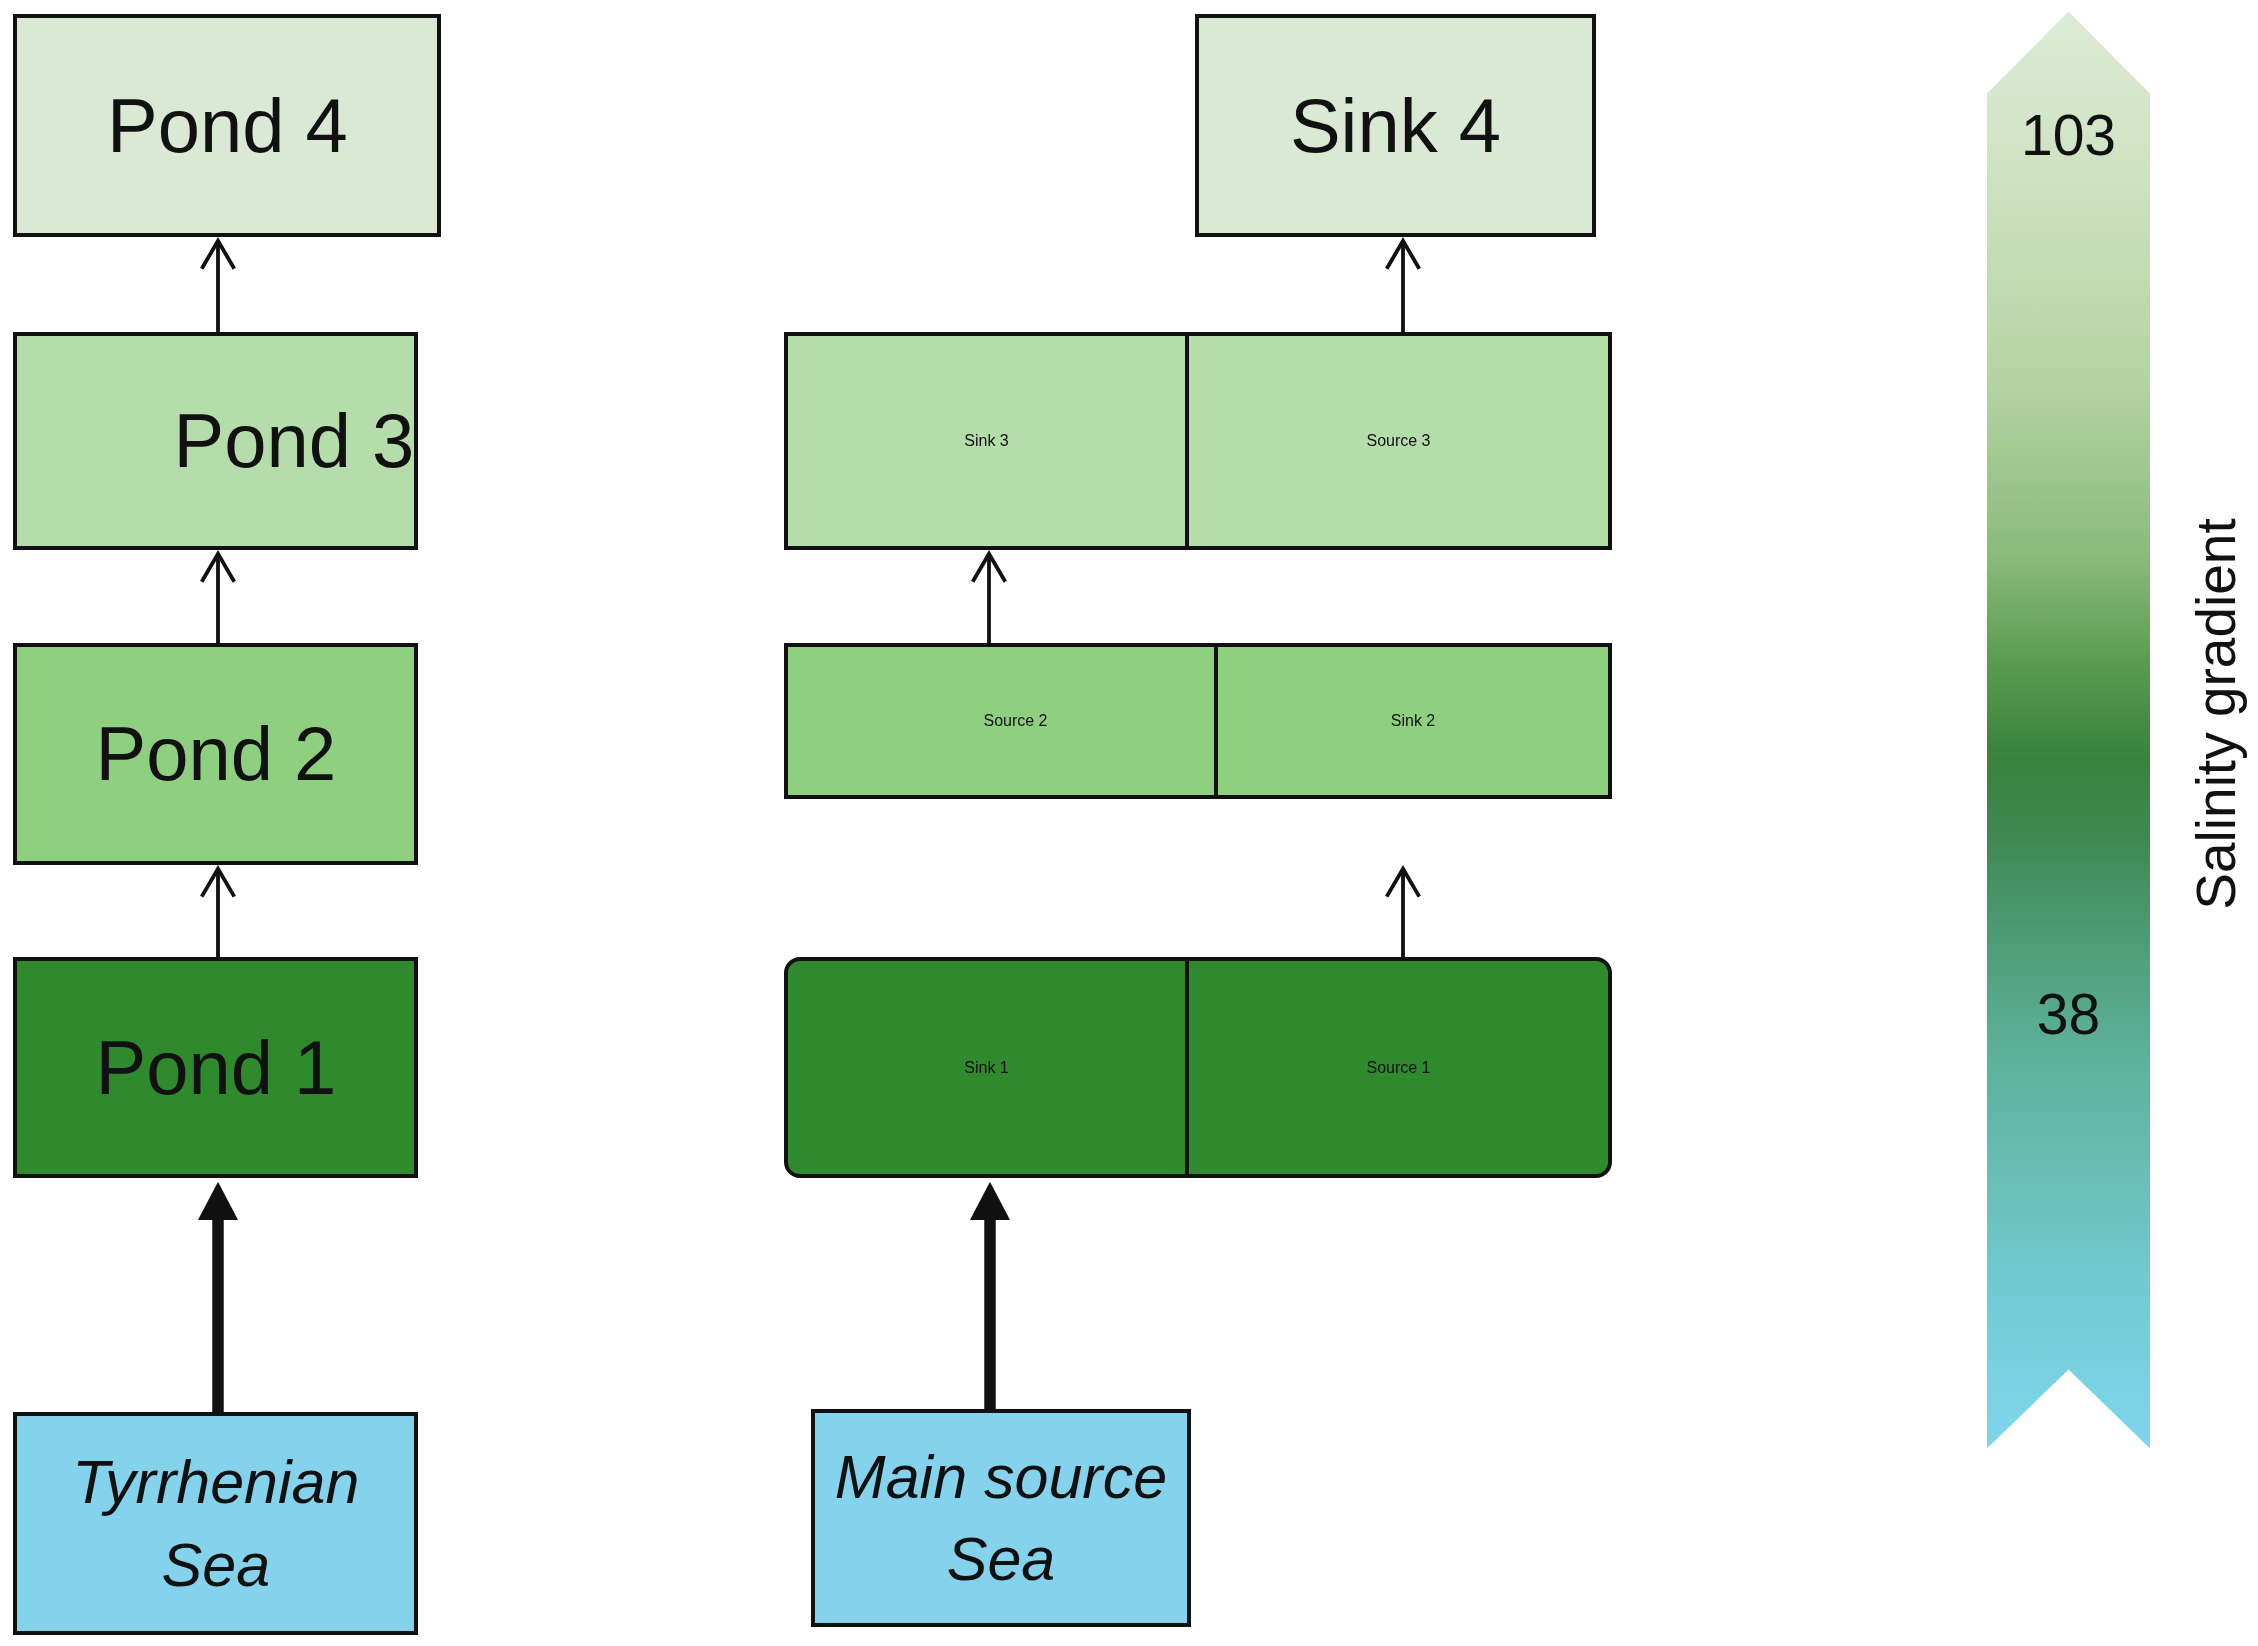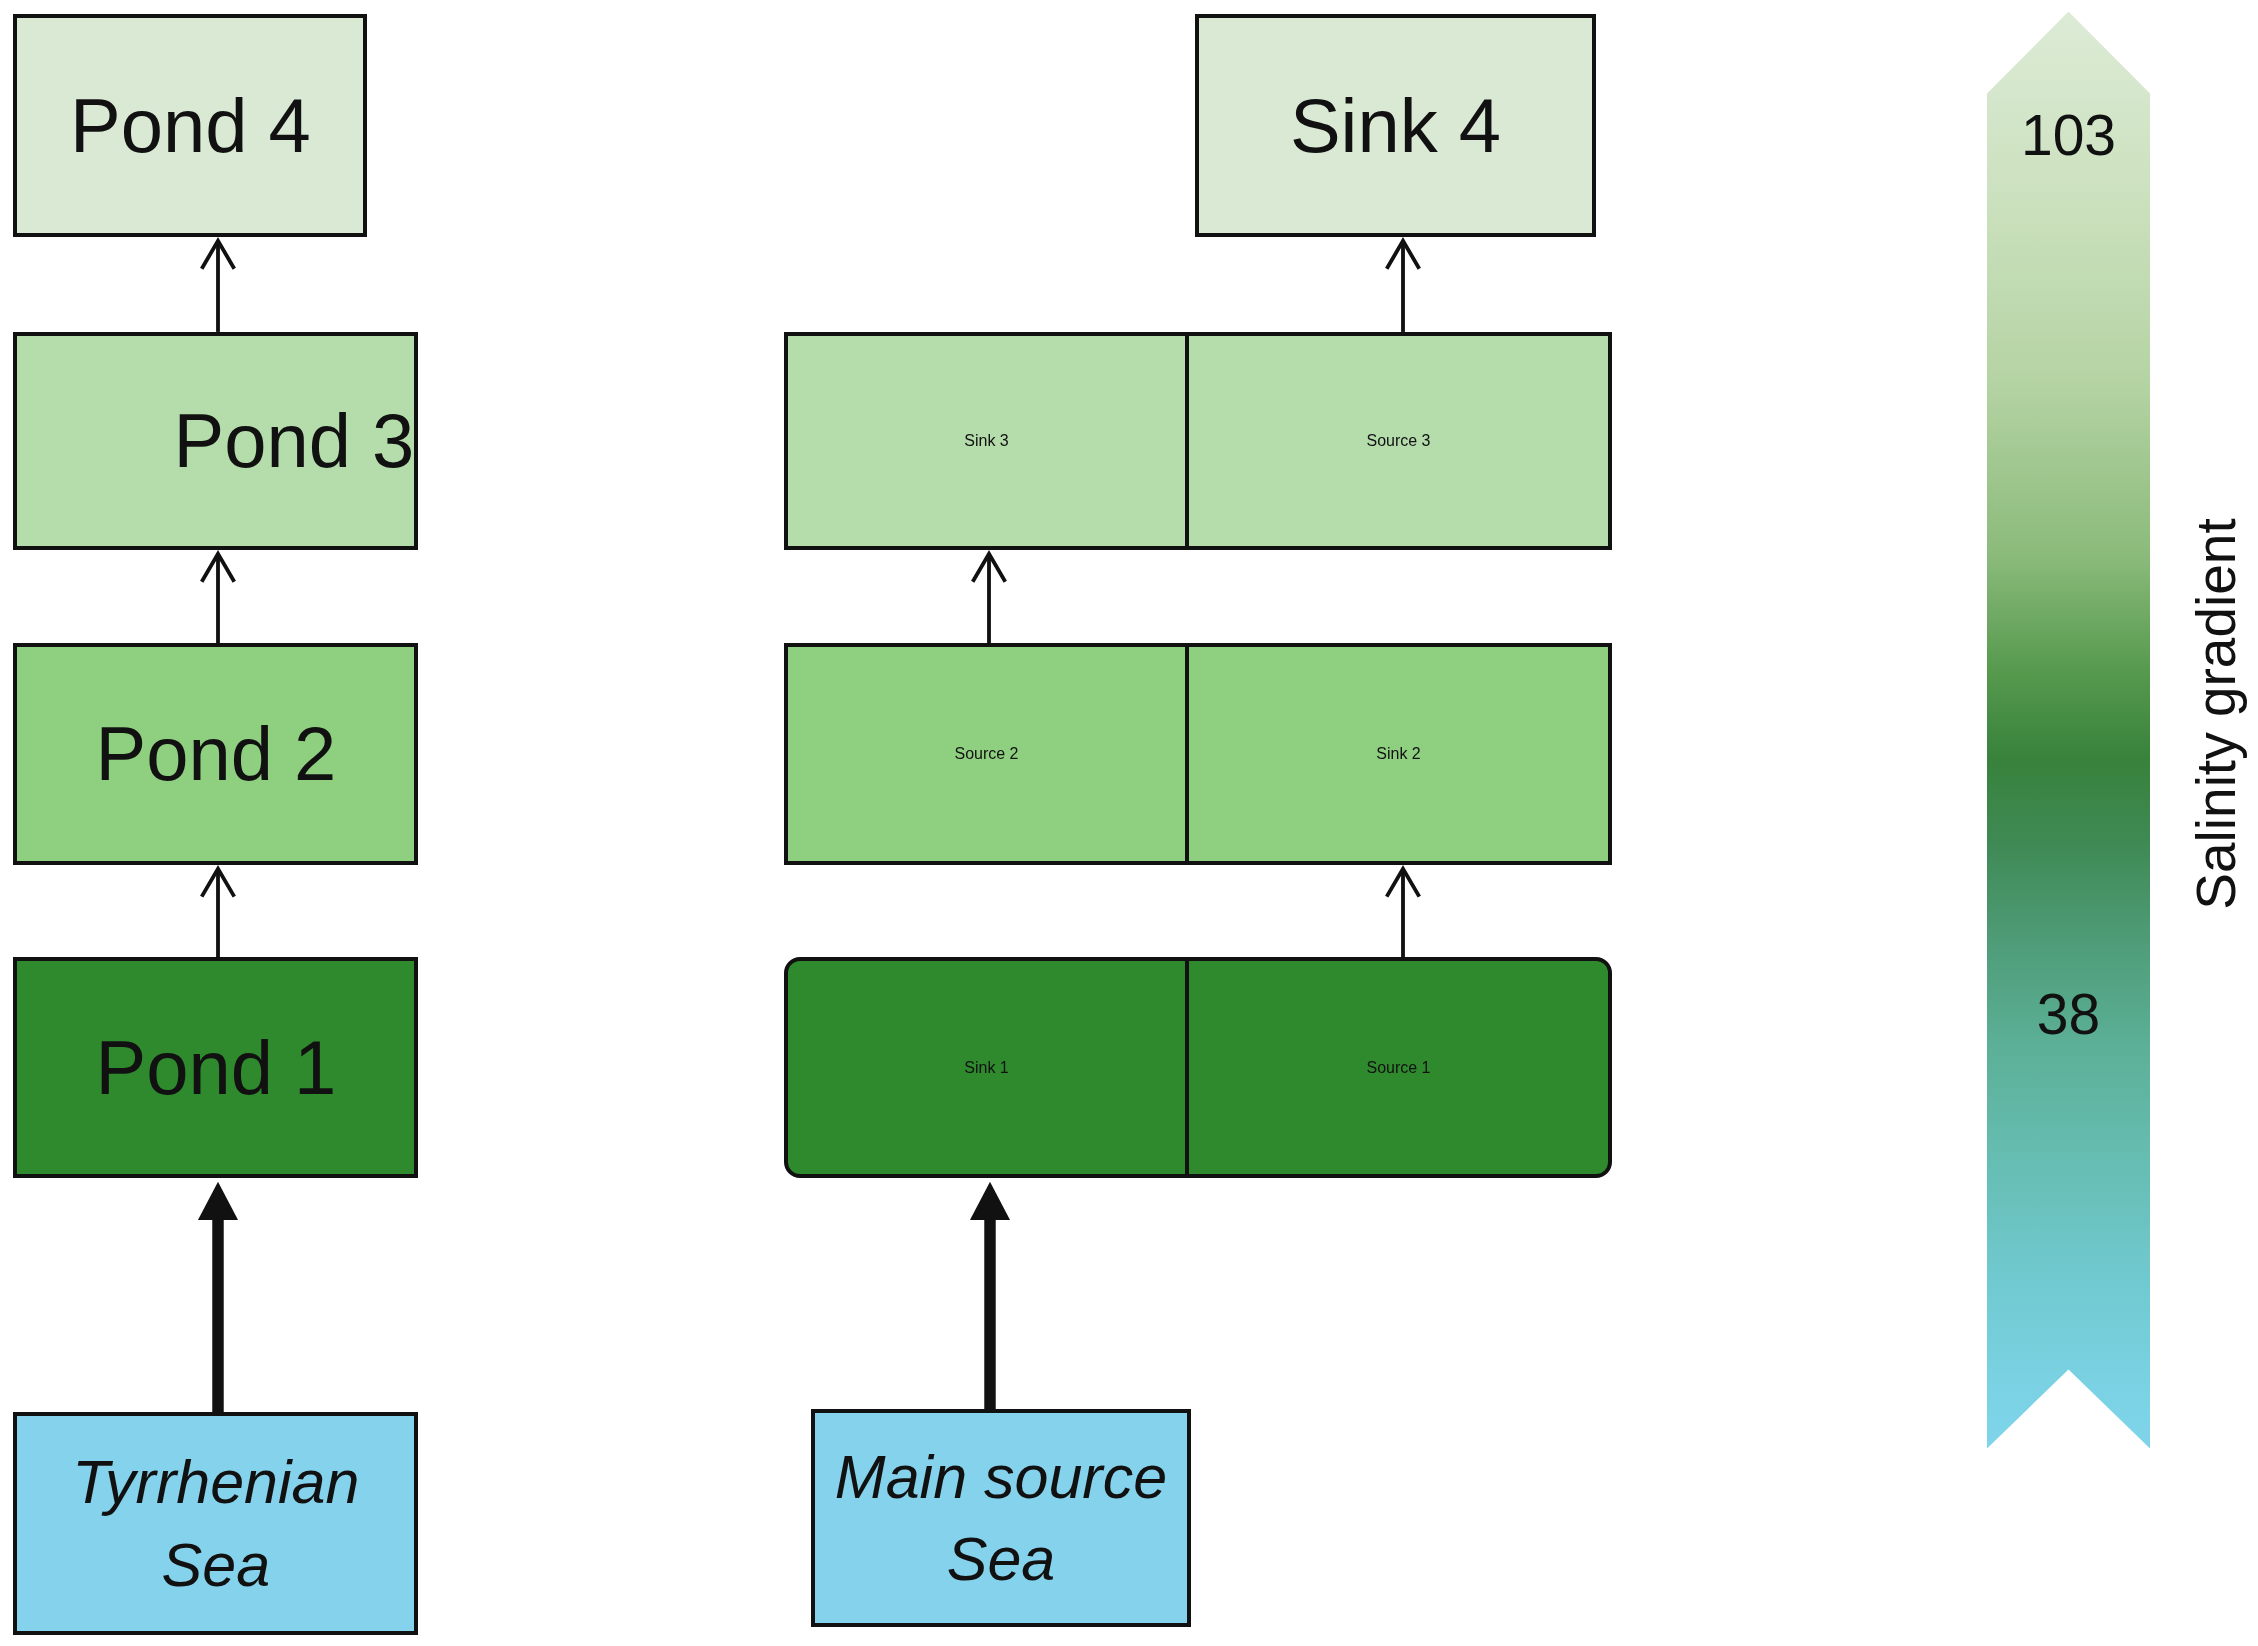--- a/index.html
+++ b/index.html
@@ -82,21 +82,21 @@
     white-space:nowrap;
     font-size:55px;
     color:var(--text,#111);
   }
 </style>
 </head>
 <body>
 
 <div class="canvas">
 
-  <div class="node lv4" style="left:13.4px;top:14.3px;width:354px;height:223px;">
+  <div class="node lv4" style="left:13.4px;top:14.3px;width:428px;height:223px;">
     <span class="lbl">Pond 4</span>
   </div>
 
   <div class="node lv3" style="left:13.4px;top:332px;width:405px;height:218px;">
     <span class="lbl">Pond 3</span>
   </div>
 
   <div class="node lv2" style="left:13.4px;top:643px;width:405px;height:222px;">
     <span class="lbl">Pond 2</span>
   </div>
@@ -136,21 +136,21 @@
 
   <div class="pair-row lv3" style="left:784px;top:332px;width:828px;height:218px;">
     <div class="half first">
       <span class="lbl">Sink 3</span>
     </div>
     <div class="half second">
       <span class="lbl">Source 3</span>
     </div>
   </div>
 
-  <div class="pair-row lv2" style="left:784px;top:643px;width:828px;height:222px;">
+  <div class="pair-row lv2" style="left:784px;top:643px;width:828px;height:156px;padding-left:29px;">
     <div class="half first">
       <span class="lbl">Source 2</span>
     </div>
     <div class="half second">
       <span class="lbl">Sink 2</span>
     </div>
   </div>
 
   <div class="pair-row lv1" style="left:784px;top:957px;width:828px;height:221px;border-radius:16px;">
     <div class="half first">

